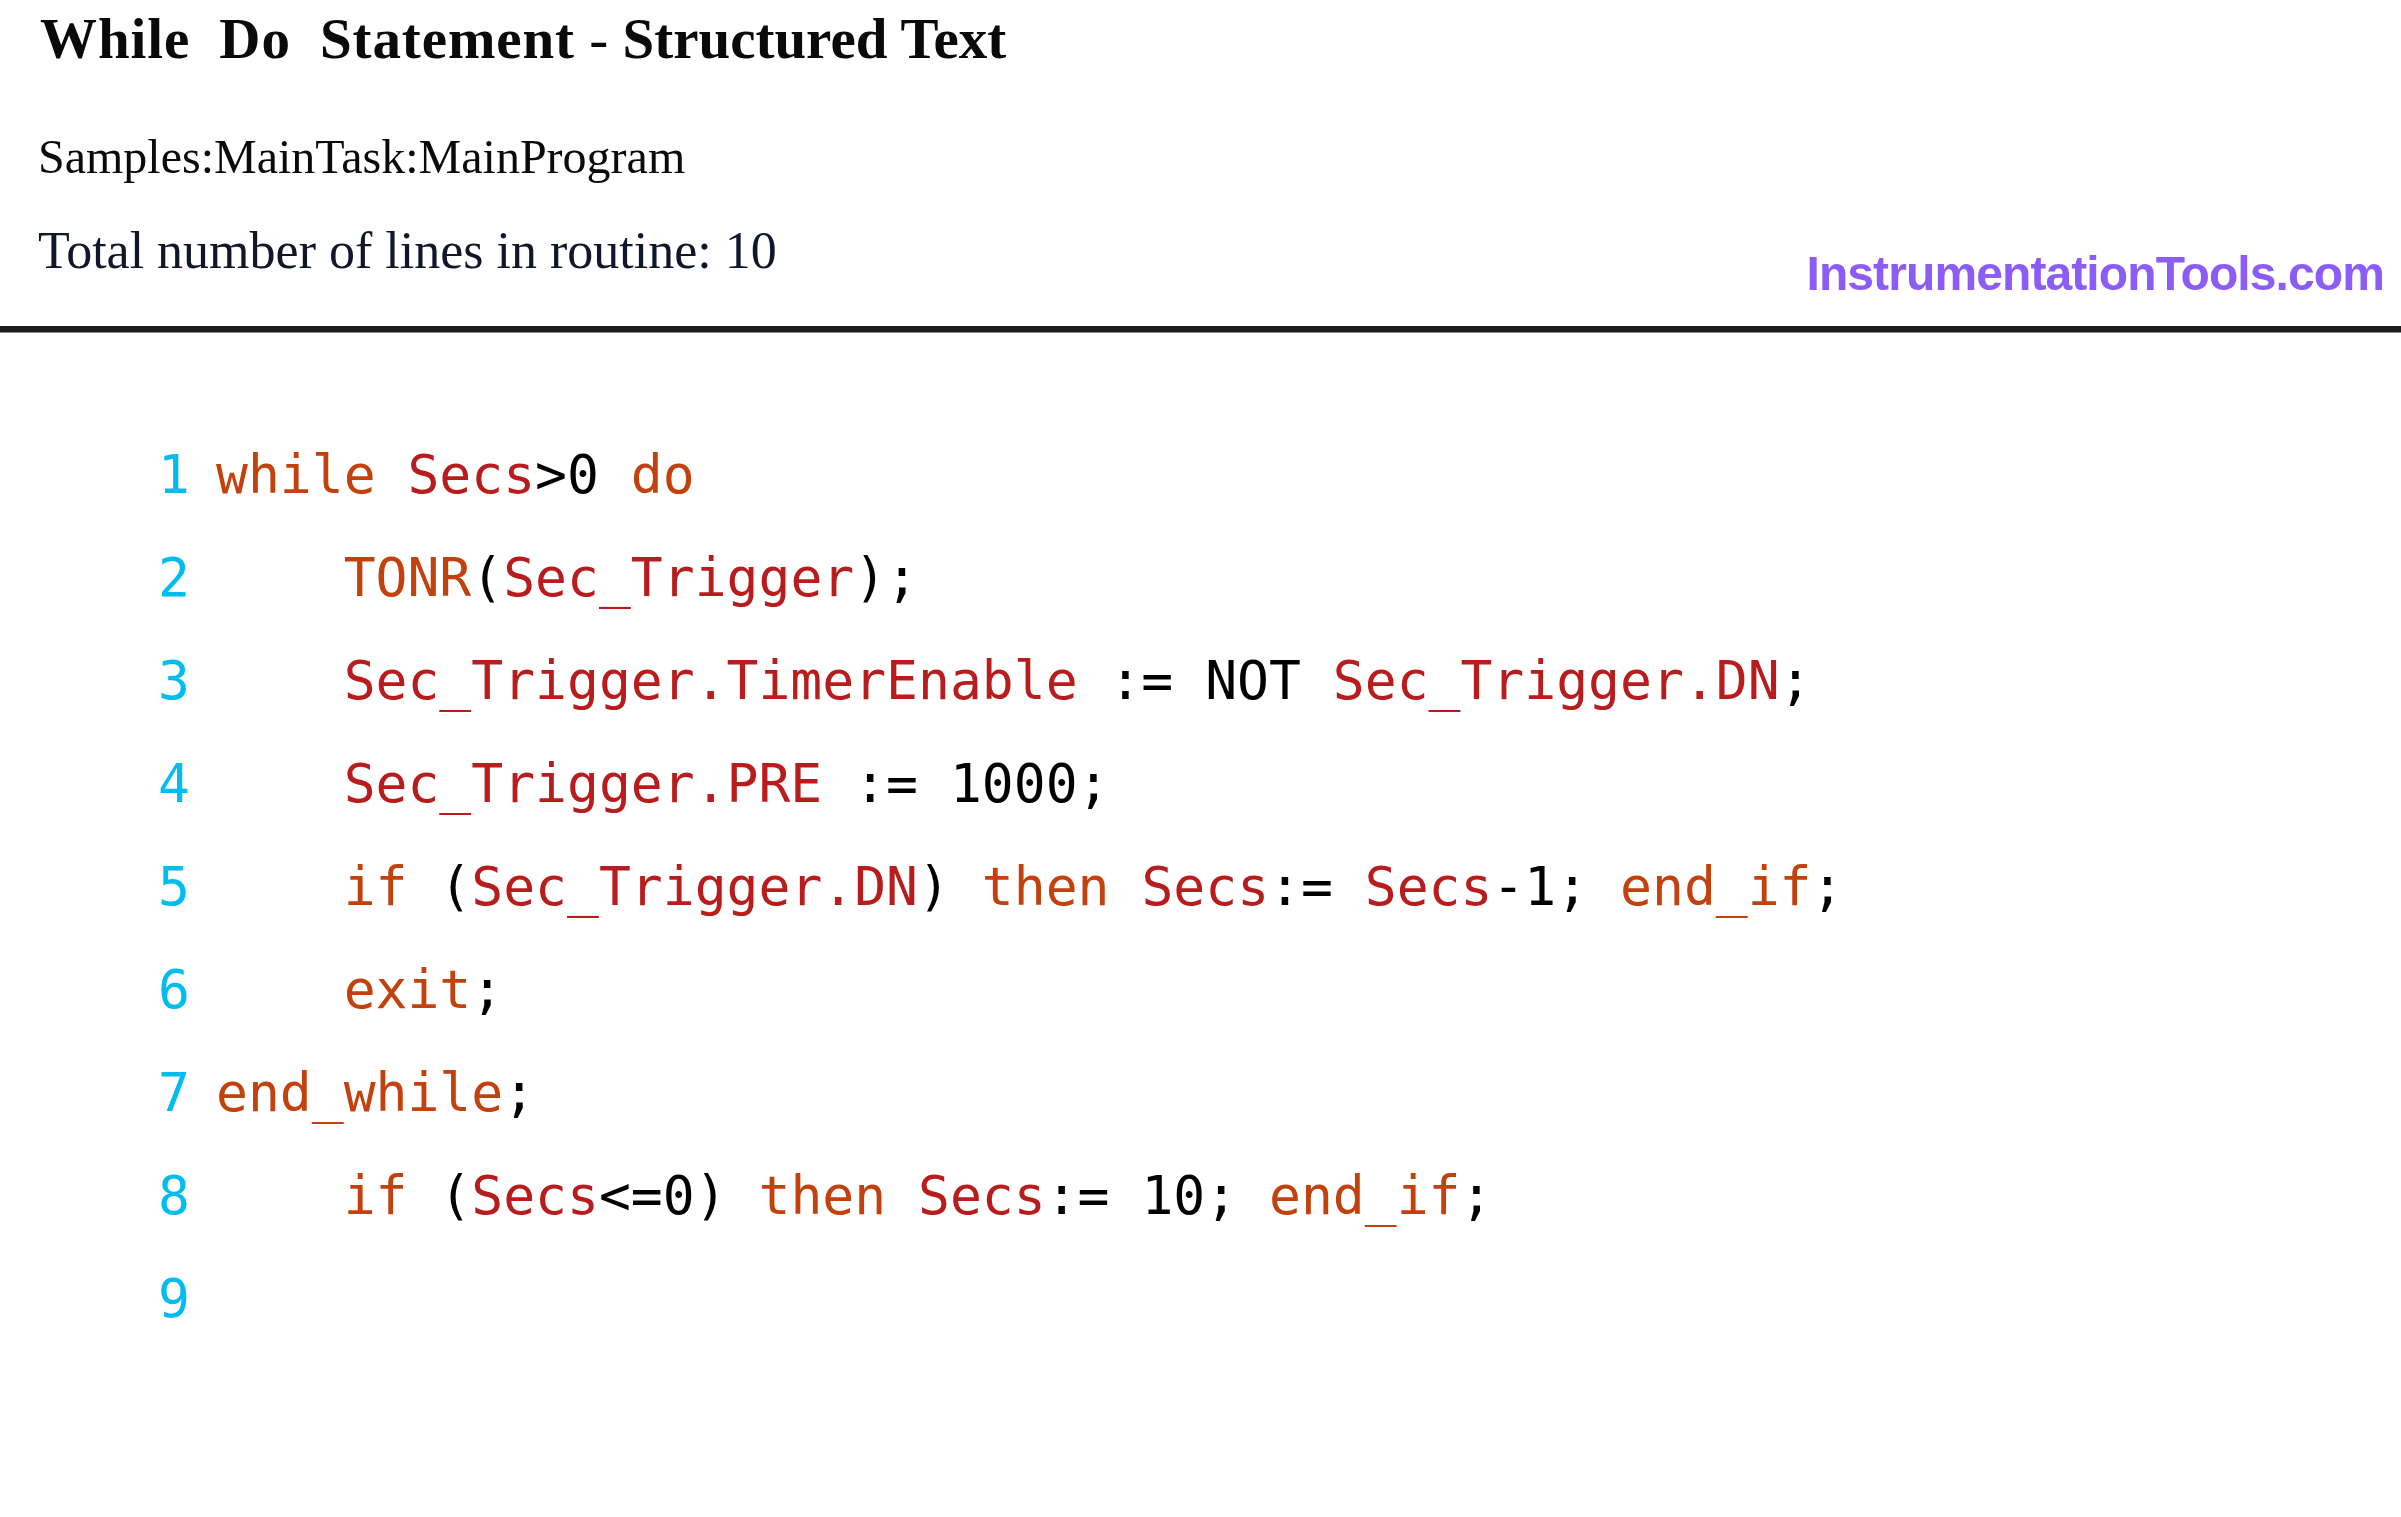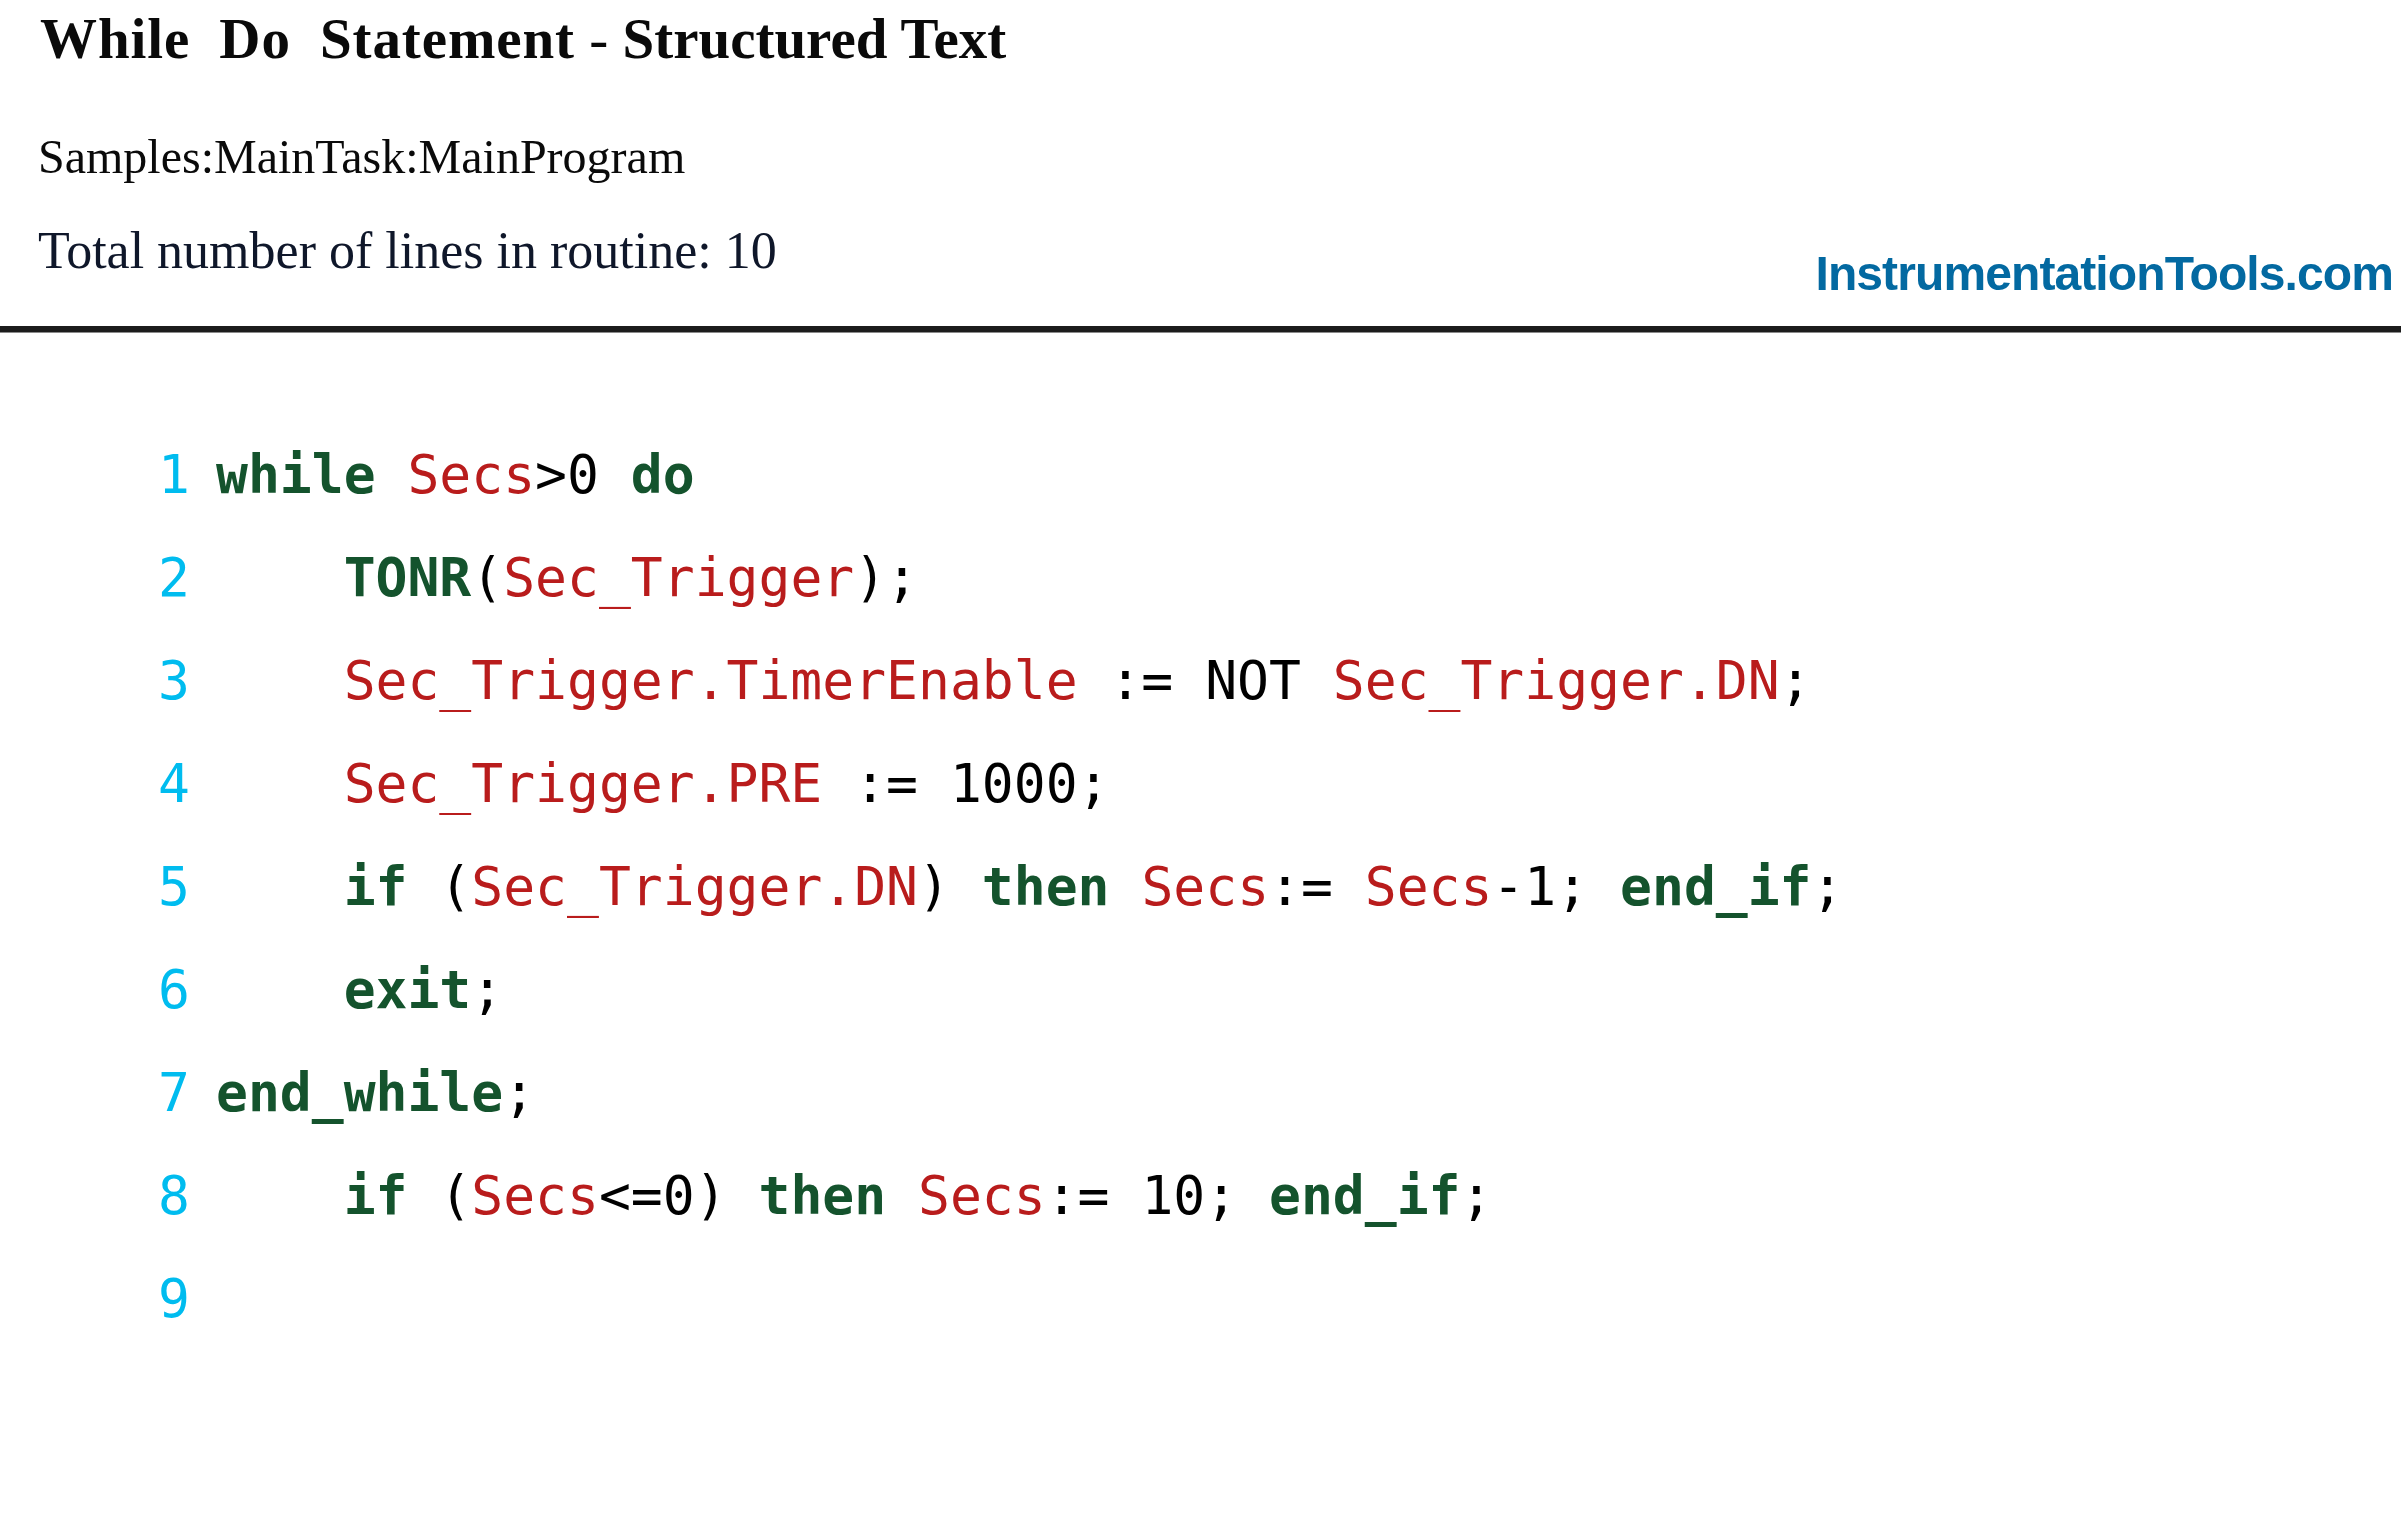--- a/index.html
+++ b/index.html
@@ -69,29 +69,29 @@
     white-space: nowrap;
     font-family: "Liberation Serif", "DejaVu Serif", serif;
     font-size: 52px;
     line-height: 57px;
     font-weight: normal;
     color: #0f172a;
   }
 
   #watermark {
     position: absolute;
-    right: 8px;
+    right: 17px;
     top: 248px;
     white-space: nowrap;
     font-family: "Liberation Sans", "DejaVu Sans", sans-serif;
     font-size: 48px;
     line-height: 52px;
     font-weight: bold;
     letter-spacing: -0.9px;
-    color: #0369a1;
+    color: #8b5cf6;
   }
 
   #header-rule {
     position: absolute;
     left: 0;
     top: 326px;
     width: 2401px;
     height: 6px;
     background: #1c1c1c;
     border-bottom: 1.7px solid #8a8a8a;
@@ -128,21 +128,21 @@
   }
 
   .code {
     flex: 1 1 auto;
     white-space: pre;
     color: #000000;
     font-family: "DejaVu Sans Mono", "Liberation Mono", monospace;
     font-size: 53px;
   }
 
-  .kw  { color: #14532d; font-weight: bold; }
+  .kw  { color: #c2410c; }
   .var { color: #b91c1c; }
   .op  { color: #000000; }
 </style>
 </head>
 <body>
 
 <div id="header">
 
   <div id="title-line">
     <span id="title-main">While  Do  Statement</span><span id="title-sep"> - </span><span id="title-sub">Structured Text</span>

